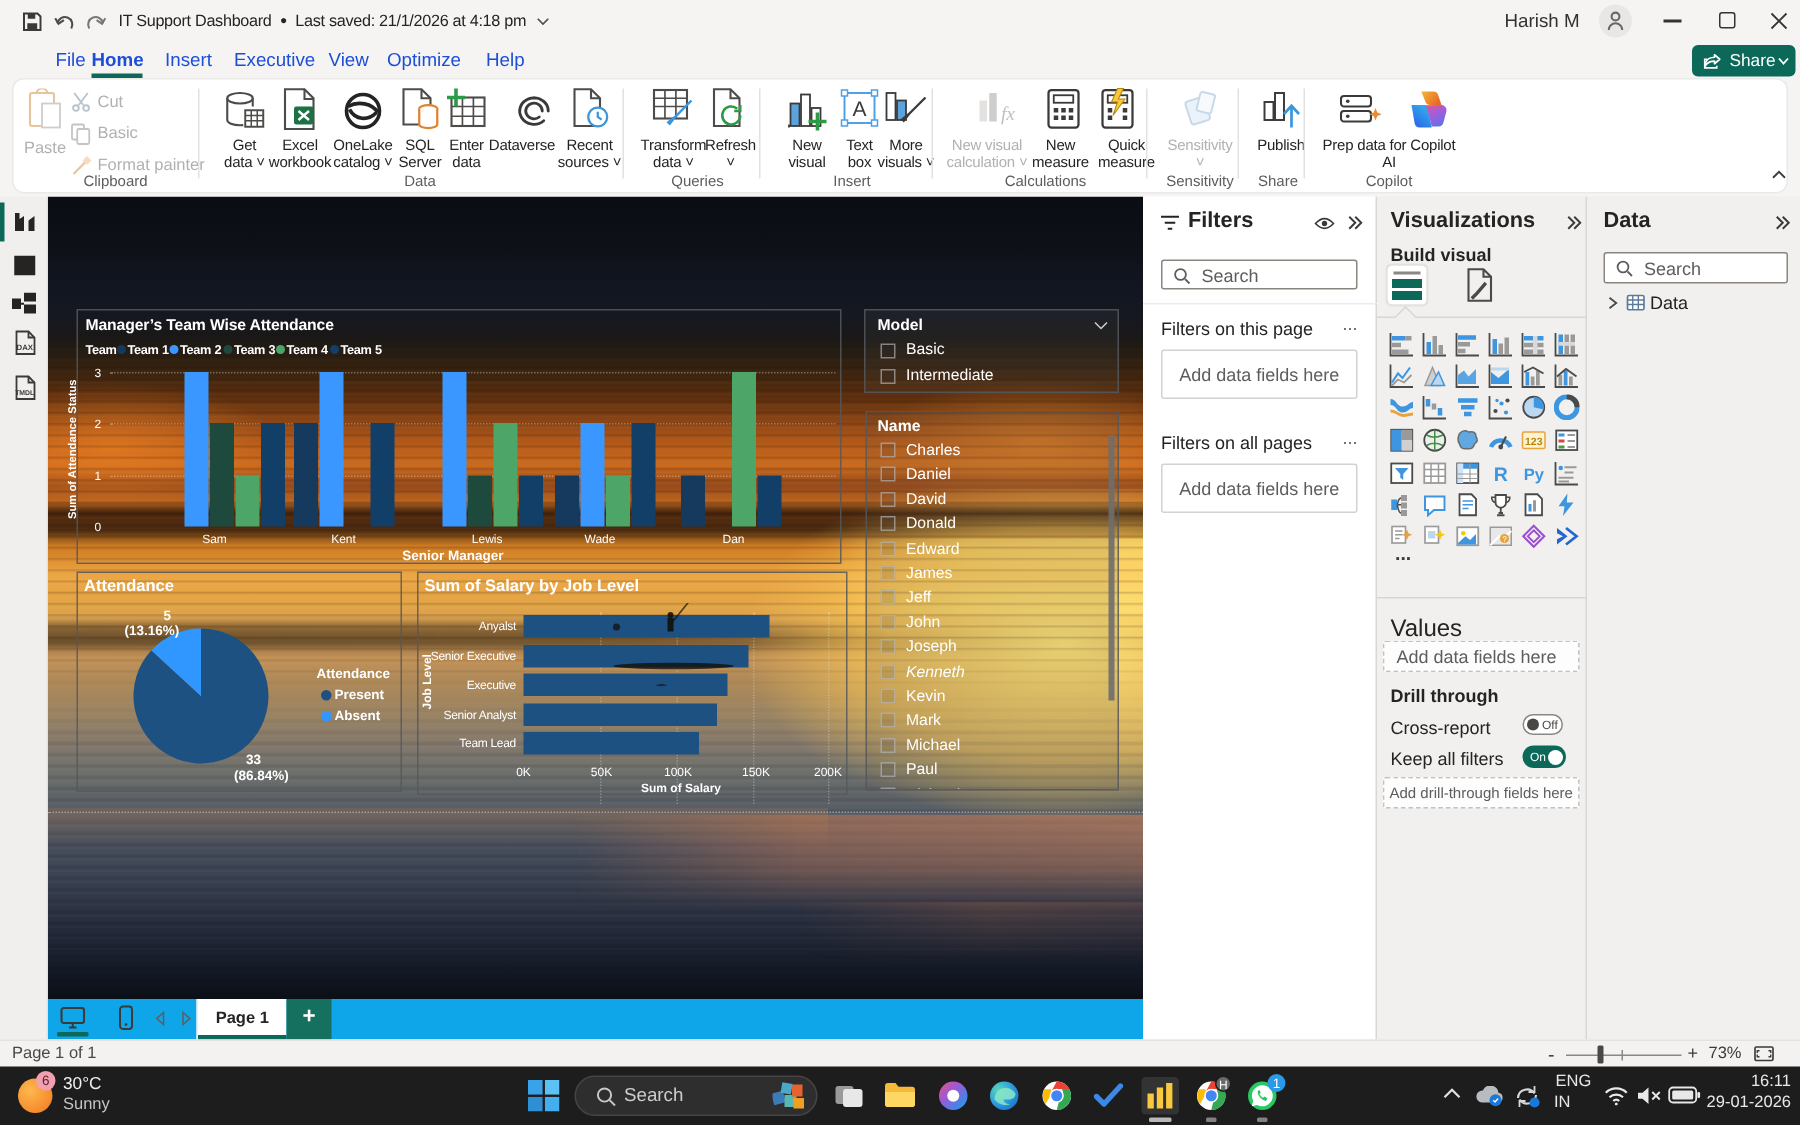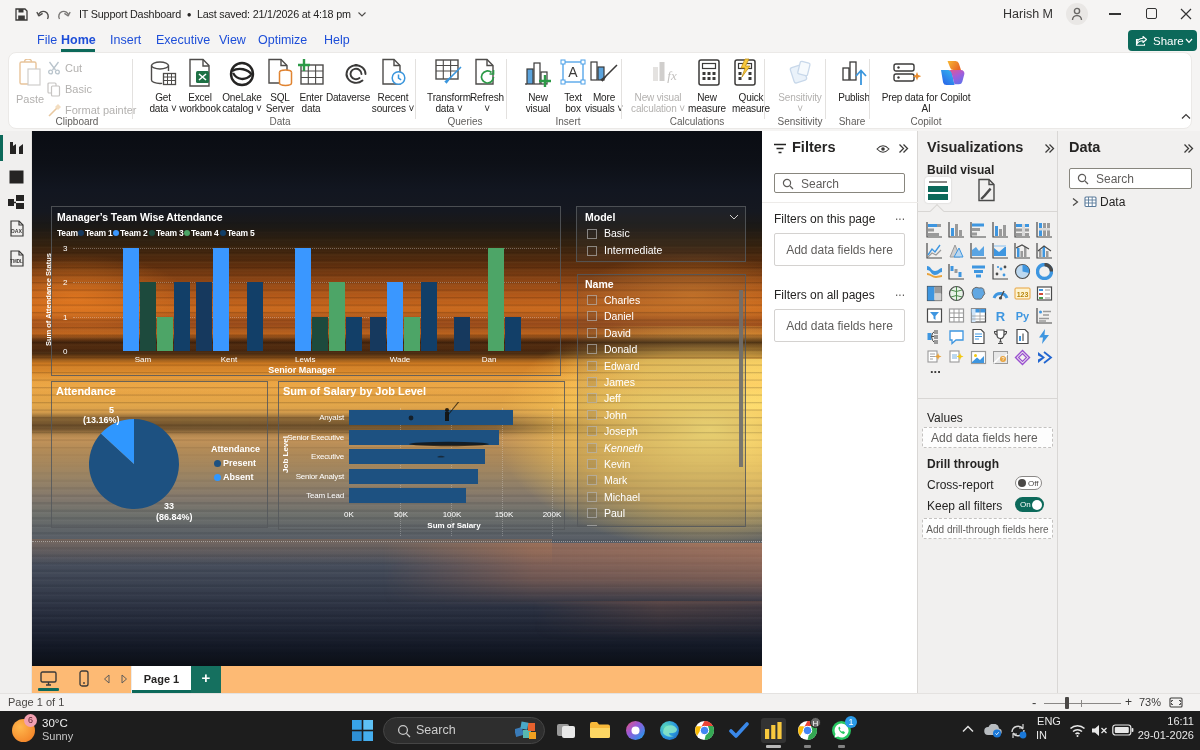--- a/index.html
+++ b/index.html
@@ -13,21 +13,21 @@
   .ribboncard { position:absolute; left:8px; top:0px; width:1184px; height:77px; background:#ffffff; border:1px solid #ebe9e7; border-radius:8px; }
   .glabel { position:absolute; font-size:10px; color:#5f5d5b; top:63px; text-align:center; }
   .gsep { position:absolute; top:6px; height:60px; width:1px; background:#e3e1df; }
   .rlabel { position:absolute; font-size:10px; letter-spacing:-0.15px; color:#252423; text-align:center; line-height:11px; top:39px; }
   .rlabel.dis { color:#b3b1af; }
   .sidebar { left:0; top:131px; width:32px; height:562px; background:#f0efee; border-right:1px solid #e4e2e0; }
   .canvas { left:32px; top:131px; width:730px; height:535px; overflow:hidden; }
   .filterspane { left:762px; top:131px; width:156px; height:562px; background:#ffffff; border-right:1px solid #d9d7d5; }
   .vizpane { left:918px; top:131px; width:140px; height:562px; background:#f1f0ef; border-right:1px solid #d9d7d5; }
   .datapane { left:1058px; top:131px; width:142px; height:562px; background:#f1f0ef; }
-  .pagebar { left:32px; top:666px; width:730px; height:27px; background:#fdba74; }
+  .pagebar { left:32px; top:666px; width:730px; height:27px; background:#0ea5e9; }
   .statusbar { left:0; top:693px; width:1200px; height:18px; background:#f3f2f1; border-top:1px solid #e4e2e0; font-size:11px; color:#4a4846; }
   .taskbar { left:0; top:711px; width:1200px; height:39px; background:#1d1d1d; }
   .vbox { position:absolute; border:1px solid rgba(85,88,92,0.85); }
   .chkbox { position:absolute; width:10px; height:10px; border:1px solid rgba(185,185,185,0.65); background:rgba(60,60,60,0.12); }
   .wtxt { position:absolute; color:#ffffff; }
 </style>
 </head>
 <body>
 
 <div class="abs titlebar" id="titlebar">
@@ -388,21 +388,21 @@
     <div class="abs" style="left:335px;top:75px;width:16px;height:69px;background:#3a97ff;"></div>
     <div class="abs" style="left:352px;top:110px;width:16px;height:34px;background:#4da567;"></div>
     <div class="abs" style="left:369px;top:75px;width:16px;height:69px;background:#123f68;"></div>
 
     <div class="abs" style="left:402px;top:110px;width:16px;height:34px;background:#16395e;"></div>
     <div class="abs" style="left:436px;top:41px;width:16px;height:103px;background:#4da567;"></div>
     <div class="abs" style="left:453px;top:110px;width:16px;height:34px;background:#123f68;"></div>
 
     <div class="wtxt" style="left:71px;top:148px;width:40px;text-align:center;font-size:8px;">Sam</div>
     <div class="wtxt" style="left:157px;top:148px;width:40px;text-align:center;font-size:8px;">Kent</div>
-    <div class="wtxt" style="left:243px;top:148px;width:40px;text-align:left;font-size:8px;">Lewis</div>
+    <div class="wtxt" style="left:243px;top:148px;width:40px;text-align:right;font-size:8px;">Lewis</div>
     <div class="wtxt" style="left:328px;top:148px;width:40px;text-align:center;font-size:8px;">Wade</div>
     <div class="wtxt" style="left:417px;top:148px;width:40px;text-align:center;font-size:8px;">Dan</div>
     <div class="wtxt" style="left:175px;top:158px;width:150px;text-align:center;font-size:9px;font-weight:bold;">Senior Manager</div>
   </div>
 
   <div class="vbox" style="left:19px;top:250px;width:217px;height:147px;">
     <div class="wtxt" style="left:4px;top:3px;font-size:11px;font-weight:bold;">Attendance</div>
     <svg style="position:absolute;left:36px;top:36px;" width="92" height="92" viewBox="0 0 92 92">
       <path d="M46 46 L46 1 A45 45 0 1 1 12.9 15.5 Z" fill="#1d5181"></path>
       <path d="M46 46 L12.9 15.5 A45 45 0 0 1 46 1 Z" fill="#2f97ff"></path>
@@ -761,21 +761,21 @@
   <div style="position:absolute;left:96px;top:218px;width:17px;height:17px;"><svg width="17" height="17" viewBox="0 0 17 17">
         <path d="M8.5 1.5 L15.5 8.5 L8.5 15.5 L1.5 8.5 Z" fill="none" stroke="#9a4fd0" stroke-width="1.4"></path>
         <path d="M8.5 4.5 L12.5 8.5 L8.5 12.5 L4.5 8.5 Z" fill="none" stroke="#9a4fd0" stroke-width="1.2"></path>
       </svg></div>
   <div style="position:absolute;left:118px;top:218px;width:17px;height:17px;"><svg width="17" height="17" viewBox="0 0 17 17">
         <path d="M2 3 L9 8.5 L2 14 V10.5 L6 8.5 L2 6.5 Z" fill="#2266d0"></path>
         <path d="M8 3 L15 8.5 L8 14" fill="none" stroke="#2266d0" stroke-width="1.8"></path>
       </svg></div>
   <span style="position:absolute;left:12px;top:230px;font-size:13px;font-weight:bold;color:#3b3a39;">...</span>
   <div style="position:absolute;left:0;top:267px;width:140px;height:1px;background:#d8d6d4;"></div>
-  <span style="position:absolute;left:9px;top:280px;font-size:12px;color:#252423;">Values</span>
+  <span style="position:absolute;left:9px;top:280px;font-size:16px;color:#252423;">Values</span>
   <div style="position:absolute;left:4px;top:296px;width:131px;height:21px;border:1px dashed #c4c2c0;border-radius:2px;background:#fdfdfd;">
     <span style="position:absolute;left:8px;top:3px;font-size:12px;color:#5f5d5b;">Add data fields here</span>
   </div>
   <span style="position:absolute;left:9px;top:326px;font-size:12px;font-weight:bold;color:#252423;">Drill through</span>
   <span style="position:absolute;left:9px;top:347px;font-size:12px;color:#252423;">Cross-report</span>
   <div style="position:absolute;left:97px;top:345px;width:27px;height:14px;border:1px solid #8a8886;border-radius:8px;background:#fff;">
     <div style="position:absolute;left:2px;top:2px;width:8px;height:8px;border-radius:50%;background:#4a4846;"></div>
     <span style="position:absolute;left:12px;top:2px;font-size:8px;color:#4a4846;">Off</span>
   </div>
   <span style="position:absolute;left:9px;top:368px;font-size:12px;color:#252423;">Keep all filters</span>

